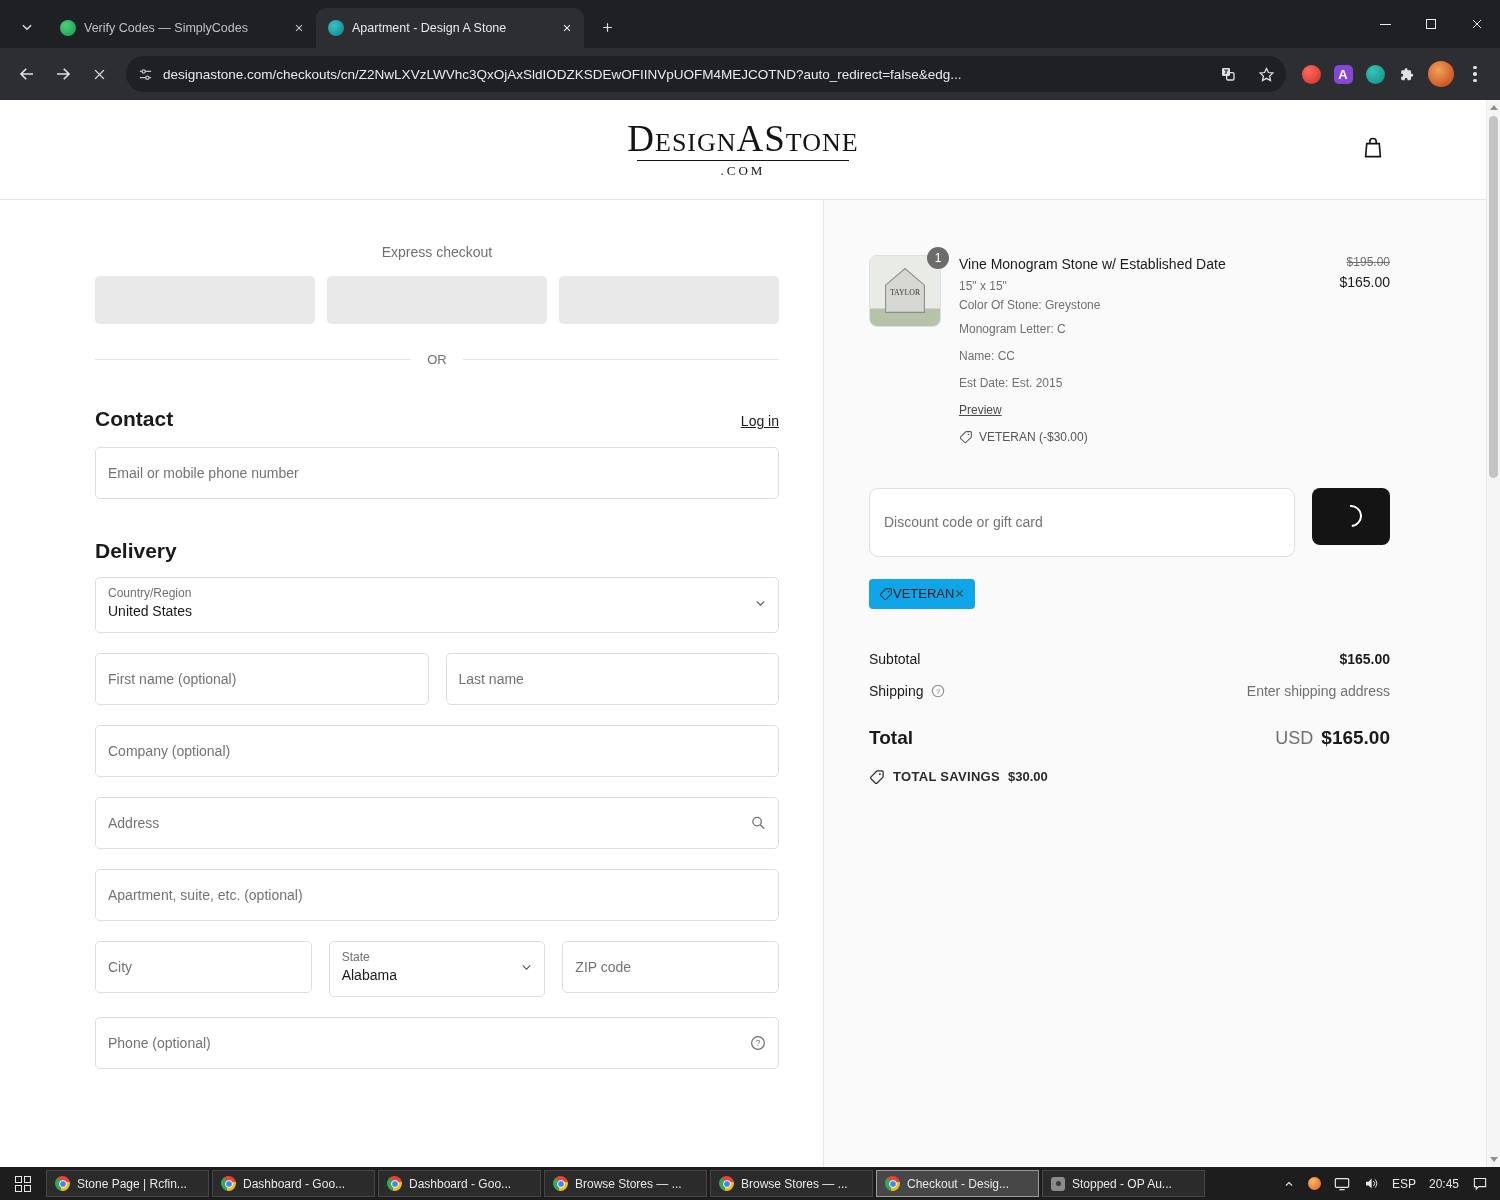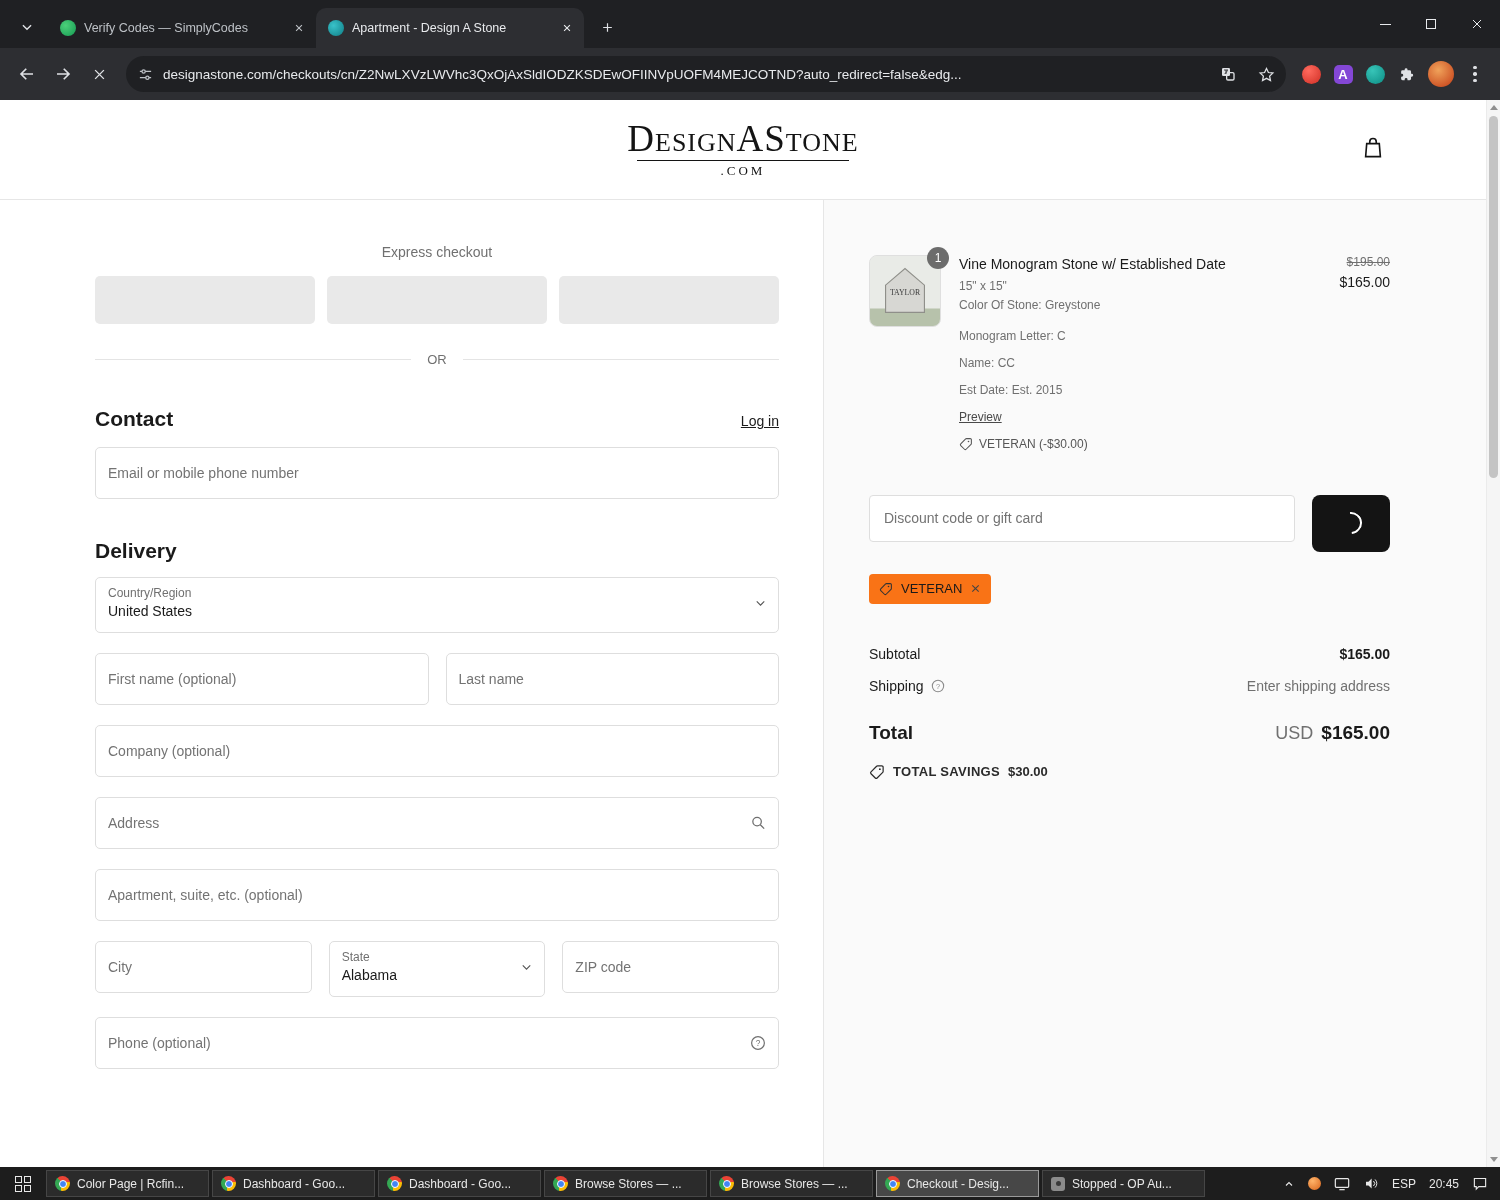--- a/index.html
+++ b/index.html
@@ -83,35 +83,35 @@
   
   .summary{flex:1;background:#fafafa;border-left:1px solid #e6e6e6;padding:55px 0 0 45px;overflow:hidden}
   .summary-inner{width:521px}
   .prod{display:flex;gap:18px}
   .thumb{position:relative;width:72px;height:72px;border:1px solid #dfdfdf;border-radius:8px;background:#eceeea;flex-shrink:0}
   .thumb svg{width:100%;height:100%;border-radius:7px;display:block}
   .qty-badge{position:absolute;top:-9px;right:-9px;min-width:22px;height:22px;border-radius:11px;background:rgba(102,102,102,.96);color:#fff;font-size:12px;display:flex;align-items:center;justify-content:center}
   .prod-info{flex:1;min-width:0}
   .prod-title{font-size:14px;color:#1a1a1a;line-height:1.3}
   .prod-sub{font-size:12px;color:#707070;margin-top:4px;line-height:1.6}
-  .prod-props{margin-top:13px;display:flex;flex-direction:column;gap:13px;font-size:12px;color:#707070;align-items:flex-start}
+  .prod-props{margin-top:6px;display:flex;flex-direction:column;gap:13px;font-size:12px;color:#707070;align-items:flex-start}
   .preview-link{font-size:12px;color:#4a4a4a;text-decoration:underline;cursor:pointer}
   .tagline{display:flex;align-items:center;gap:6px;color:#565656}
   .prod-prices{text-align:right;flex-shrink:0}
   .price-old{font-size:12px;color:#707070;text-decoration:line-through}
   .price-new{font-size:14px;color:#1a1a1a;margin-top:5px}
 
   .discount-row{display:flex;gap:17px;margin-top:44px}
-  .discount-input{flex:1;height:47px;border:1px solid #dedede;border-radius:4px;padding:0 14px;font-size:14px;outline:none;background:#fff;font-family:"Liberation Sans",sans-serif}
+  .discount-input{flex:1;height:69px;border:1px solid #dedede;border-radius:9px;padding:0 14px;font-size:14px;outline:none;background:#fff;font-family:"Liberation Sans",sans-serif}
   .discount-input::placeholder{color:#737373;opacity:1}
   .apply-btn{width:78px;height:57px;background:#141414;border:none;border-radius:8px;display:flex;align-items:center;justify-content:center;cursor:pointer}
   .spinner{width:22px;height:22px;border:2.5px solid #fff;border-bottom-color:transparent;border-left-color:transparent;border-radius:50%;transform:rotate(40deg)}
 
   .chip-row{margin-top:22px}
-  .chip{display:inline-flex;align-items:center;gap:8px;height:30px;background:#f97316;border-radius:4px;padding:0 10px;font-size:13px;color:#1a1a1a}
+  .chip{display:inline-flex;align-items:center;height:30px;background:#0ea5e9;border-radius:4px;padding:0 10px;font-size:13px;color:#1a1a1a}
   .chip-x{display:flex;align-items:center;cursor:pointer}
 
   .totals{margin-top:42px}
   .t-row{display:flex;justify-content:space-between;align-items:center}
   .t-label{font-size:14px;color:#1a1a1a}
   .t-value{font-size:14px;color:#1a1a1a;font-weight:bold}
   .ship-row{margin-top:16px}
   .ship-left{display:flex;align-items:center;gap:6px}
   .ship-value{font-size:14px;color:#707070;font-weight:normal}
   .total-row{margin-top:28px}
@@ -462,21 +462,21 @@
     <div class="start-btn">
       <span class="start-grid">
           <span></span>
           <span></span>
           <span></span>
           <span></span>
         </span>
     </div>
     <div class="task-item">
       <span class="chrome-ico"></span>
-      <span class="task-label">Color Page | Rcfin...</span>
+      <span class="task-label">Stone Page | Rcfin...</span>
     </div>
     <div class="task-item">
       <span class="chrome-ico"></span>
       <span class="task-label">Dashboard - Goo...</span>
     </div>
     <div class="task-item">
       <span class="chrome-ico"></span>
       <span class="task-label">Dashboard - Goo...</span>
     </div>
     <div class="task-item">

